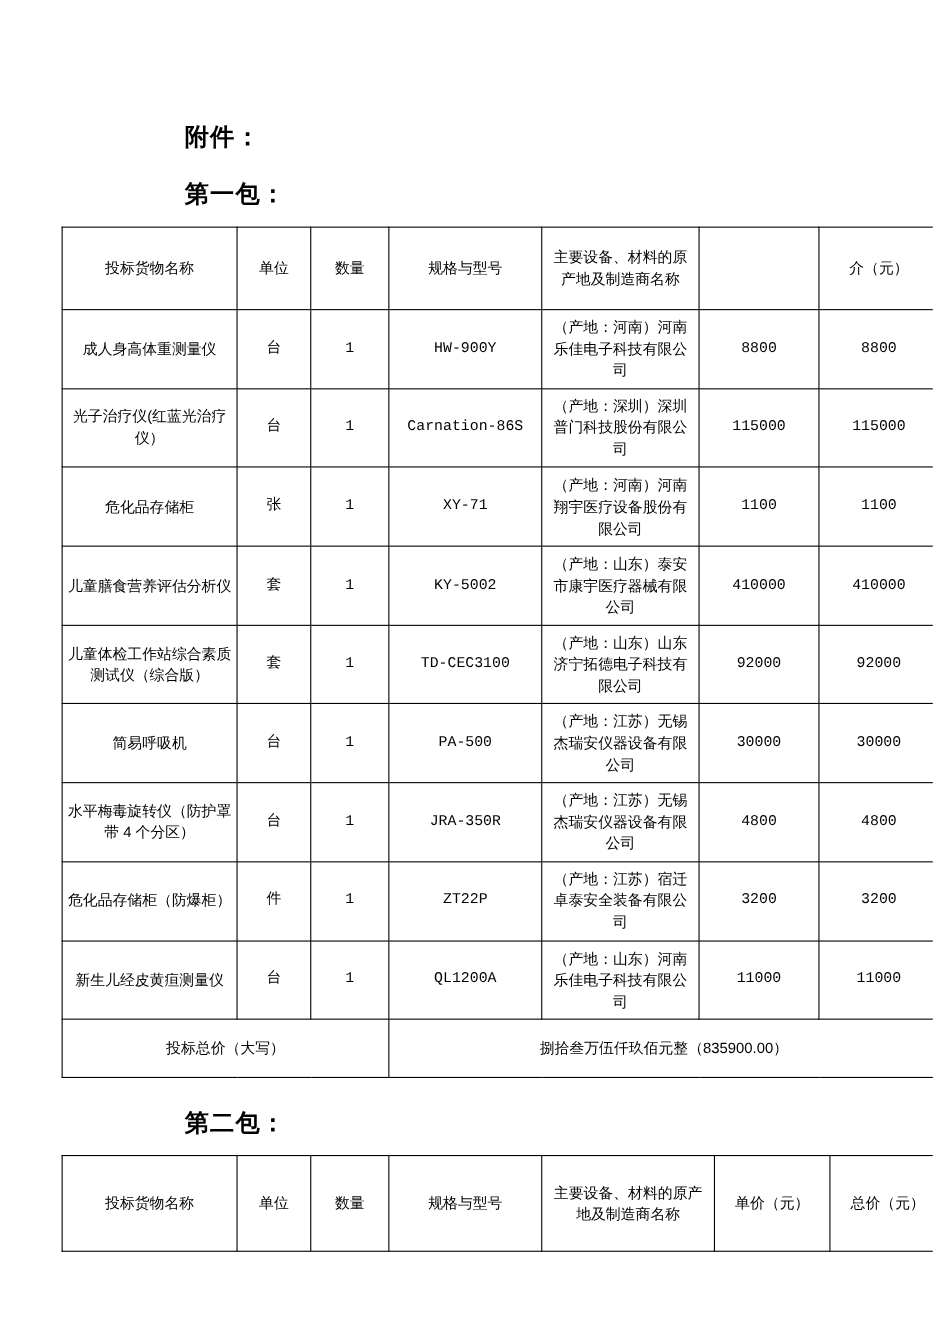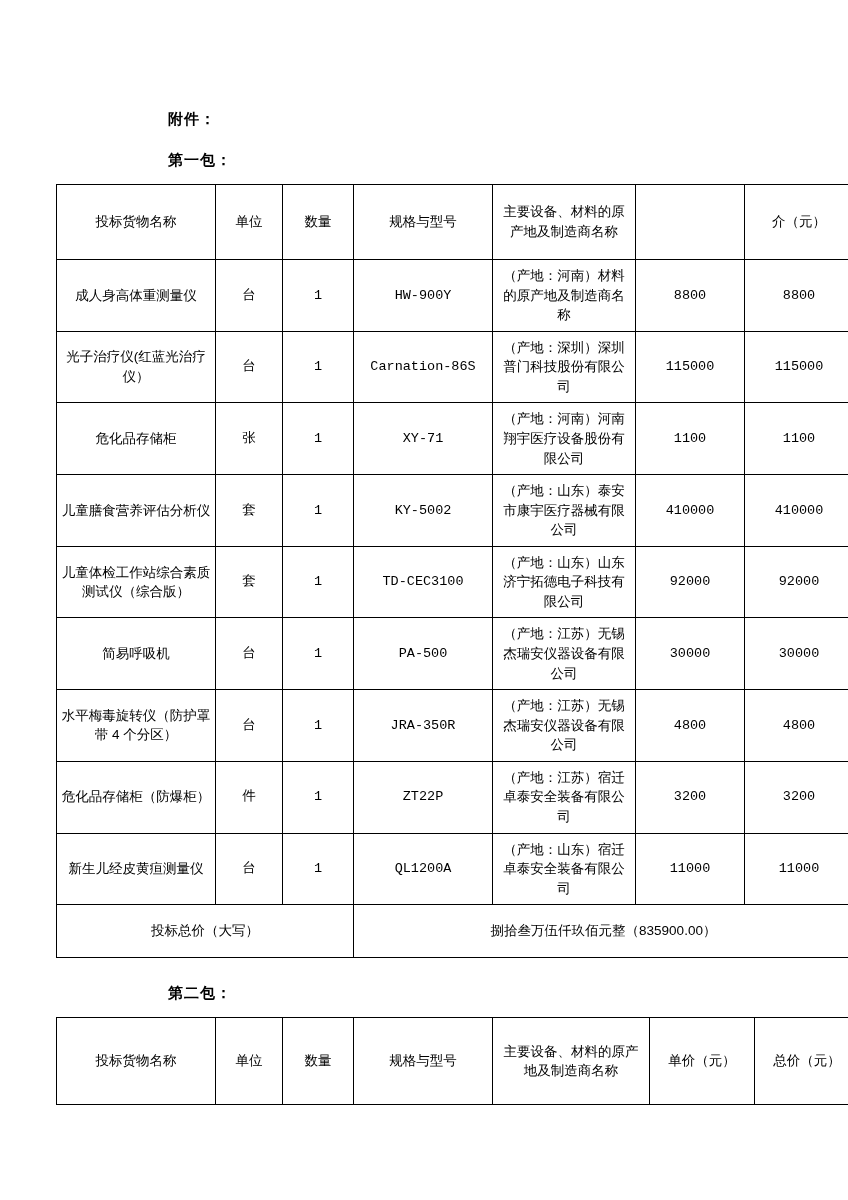--- a/index.html
+++ b/index.html
@@ -18,21 +18,21 @@
   .page {
     position: relative;
     width: 848px;
     height: 1200px;
     box-sizing: border-box;
     padding: 110px 56px 0 56px;
   }
   .heading {
     font-family: Liberation Mono, monospace;
     font-weight: bold;
-    font-size: 15px;
+    font-size: 22px;
     letter-spacing: 1px;
     margin-left: 68px;
     padding-left: 44px;
   }
   .heading.attach {
     margin-bottom: 22px;
   }
   .heading.pack {
     margin-bottom: 14px;
   }
@@ -117,21 +117,21 @@
         <th class="unitprice unitprice-head"></th>
         <th class="total">介（元）</th>
       </tr>
     </thead>
     <tbody>
       <tr class="body-row">
         <td class="name">成人身高体重测量仪</td>
         <td class="unit">台</td>
         <td class="qty">1</td>
         <td class="spec">HW-900Y</td>
-        <td class="origin">（产地：河南）材料的原产地及制造商名称</td>
+        <td class="origin">（产地：河南）河南乐佳电子科技有限公司</td>
         <td class="unitprice">8800</td>
         <td class="total">8800</td>
       </tr>
       <tr class="body-row">
         <td class="name">光子治疗仪(红蓝光治疗仪）</td>
         <td class="unit">台</td>
         <td class="qty">1</td>
         <td class="spec">Carnation-86S</td>
         <td class="origin">（产地：深圳）深圳普门科技股份有限公司</td>
         <td class="unitprice">115000</td>
@@ -189,21 +189,21 @@
         <td class="spec">ZT22P</td>
         <td class="origin">（产地：江苏）宿迁卓泰安全装备有限公司</td>
         <td class="unitprice">3200</td>
         <td class="total">3200</td>
       </tr>
       <tr class="body-row">
         <td class="name">新生儿经皮黄疸测量仪</td>
         <td class="unit">台</td>
         <td class="qty">1</td>
         <td class="spec">QL1200A</td>
-        <td class="origin">（产地：山东）宿迁卓泰安全装备有限公司</td>
+        <td class="origin">（产地：山东）河南乐佳电子科技有限公司</td>
         <td class="unitprice">11000</td>
         <td class="total">11000</td>
       </tr>
       <tr>
         <td class="sum-label" colspan="3">投标总价（大写）</td>
         <td class="sum-value" colspan="4">捌拾叁万伍仟玖佰元整（835900.00）</td>
       </tr>
     </tbody>
   </table>
 

